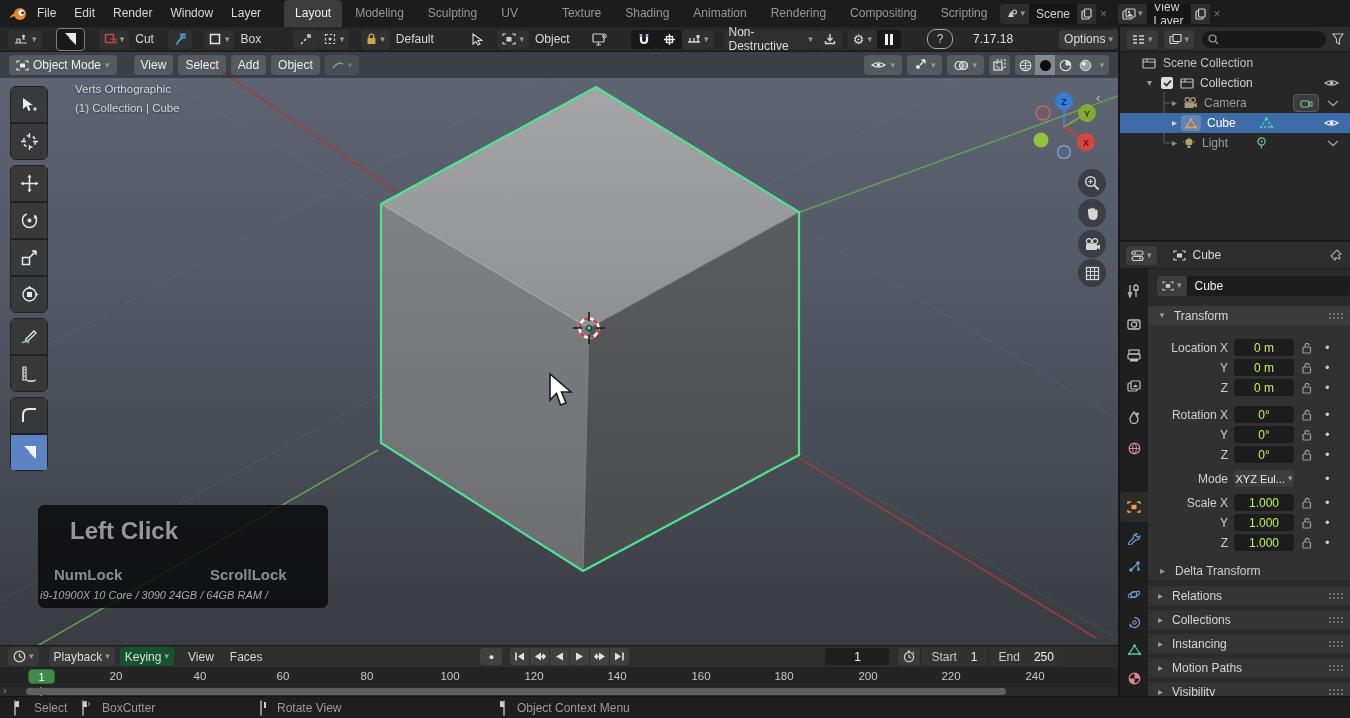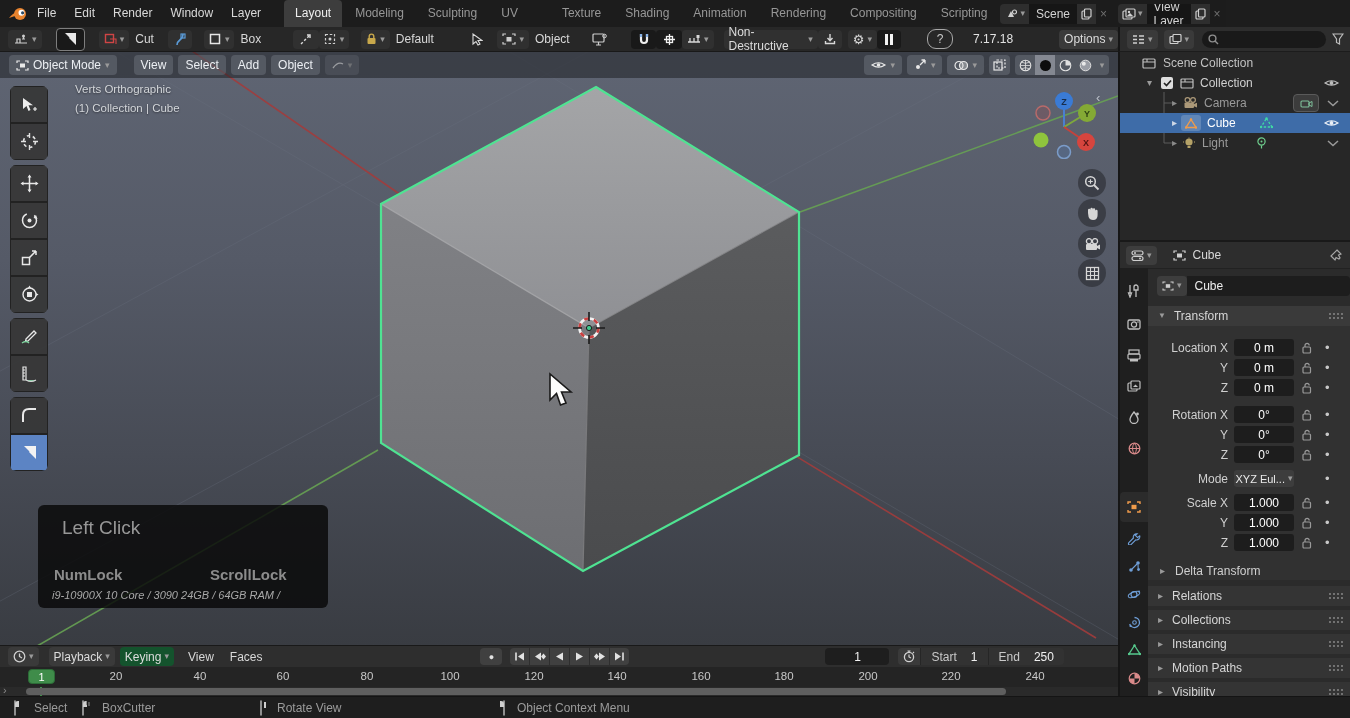--- a/index.html
+++ b/index.html
@@ -43,21 +43,21 @@
   
   .props{left:1118px;top:240px;width:232px;height:456px;background:#2b2b2b;border-left:2px solid #161616;box-sizing:border-box;border-top:2px solid #191919;overflow:hidden;}
   .ptabs{position:absolute;left:0;top:26px;width:28px;height:430px;background:#1f1f1f;}
   .ptab{position:absolute;left:0;width:28px;height:28px;display:flex;align-items:center;justify-content:center;}
   .ptab.active{background:#2b2b2b;border-radius:4px 0 0 4px;}
   .phead{position:absolute;left:0;top:0;width:232px;height:26px;background:#2d2d2d;display:flex;align-items:center;border-bottom:1px solid #222;}
   .pnl-h{position:absolute;left:28px;width:204px;height:20px;background:#3a3a3a;display:flex;align-items:center;color:#d6d6d6;}
   .pnl-h.sub{background:#343434;}
   .prow{position:absolute;height:19px;display:flex;align-items:center;}
   .plabel{width:86px;text-align:right;color:#cfcfcf;padding-right:6px;box-sizing:border-box;}
-  .pfield{width:60px;height:17px;background:#1d1d1d;border-radius:3px;color:#ffffff;display:flex;align-items:center;justify-content:center;}
+  .pfield{width:60px;height:17px;background:#1d1d1d;border-radius:3px;color:#bef264;display:flex;align-items:center;justify-content:center;}
   .pdrop{width:60px;height:17px;background:#3d3d3d;border-radius:3px;color:#eaeaea;display:flex;align-items:center;justify-content:center;gap:3px;font-size:11px;}
   .dot{color:#c8c8c8;font-size:13px;line-height:1;}
   
   .tl-h{left:0;top:645px;width:1118px;height:22px;background:#2e2e2e;display:flex;align-items:center;border-top:1px solid #191919;box-sizing:border-box;}
   .tl-ruler{left:0;top:667px;width:1118px;height:20px;background:#242424;}
   .tl-scroll{left:0;top:687px;width:1118px;height:9px;background:#2a2a2a;}
   .rnum{position:absolute;top:3px;transform:translateX(-50%);color:#c7c7c7;font-size:11.5px;}
   .tbtn{width:19px;height:17px;background:#404040;display:flex;align-items:center;justify-content:center;}
   .framefield{width:64px;height:17px;background:#1e1e1e;border-radius:4px;color:#f2f2f2;display:flex;align-items:center;justify-content:center;}
   
@@ -509,24 +509,24 @@
           <rect x="1.5" y="1.5" width="12" height="12" fill="none" stroke="#d6d6d6" stroke-width="1.3"></rect>
           <path d="M5.5,1.5 v12 M9.5,1.5 v12 M1.5,5.5 h12 M1.5,9.5 h12" stroke="#d6d6d6" stroke-width="1.1"></path>
         </svg>
     </div>
 
     <svg class="abs" style="left:547px;top:320px" width="32" height="38">
       <path d="M3,2 L3,28 L9.5,21.5 L13.5,33 L19,31 L14.5,20 L24,20 Z" fill="#fdfdfd" stroke="#1a1a1a" stroke-width="1.6"></path>
     </svg>
 
     <div class="abs overlaybox" style="left:38px;top:453px;width:290px;height:103px">
-      <div class="abs" style="left:24px;top:12px;font-size:19px;font-weight:normal;color:#979797">Left Click</div>
+      <div class="abs" style="left:32px;top:12px;font-size:24px;font-weight:bold;color:#979797">Left Click</div>
       <div class="abs" style="left:16px;top:61px;font-size:15px;font-weight:bold;color:#8c8c8c">NumLock</div>
       <div class="abs" style="left:172px;top:61px;font-size:15px;font-weight:bold;color:#8c8c8c">ScrollLock</div>
-      <div class="abs" style="left:14px;top:84px;font-size:11px;font-style:italic;color:#a8a8a8">i9-10900X 10 Core / 3090 24GB / 64GB RAM /</div>
+      <div class="abs" style="left:2px;top:84px;font-size:11px;font-style:italic;color:#a8a8a8">i9-10900X 10 Core / 3090 24GB / 64GB RAM /</div>
     </div>
   </div>
 
   <div class="abs outl-h">
     <span class="w" style="margin-left:7px;background:#3a3a3a">
       <svg width="13" height="11">
           <path d="M1,2 h4 M1,5.5 h4 M1,9 h4 M7,2 h5 M7,5.5 h5 M7,9 h5" stroke="#cfcfcf" stroke-width="1.3"></path>
         </svg>
       <span class="chev">▾</span>
     </span>

